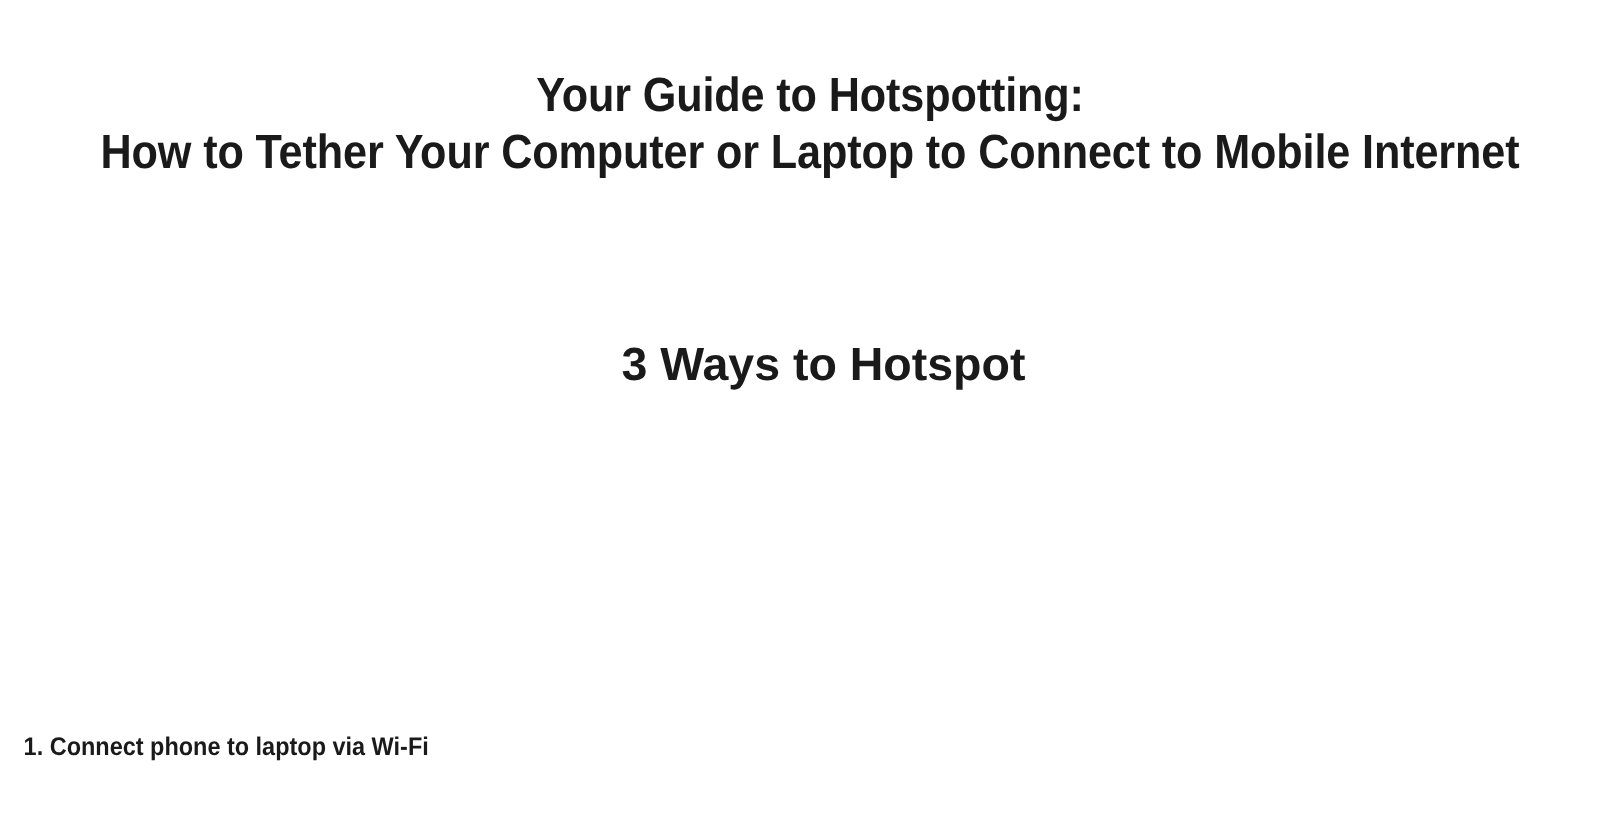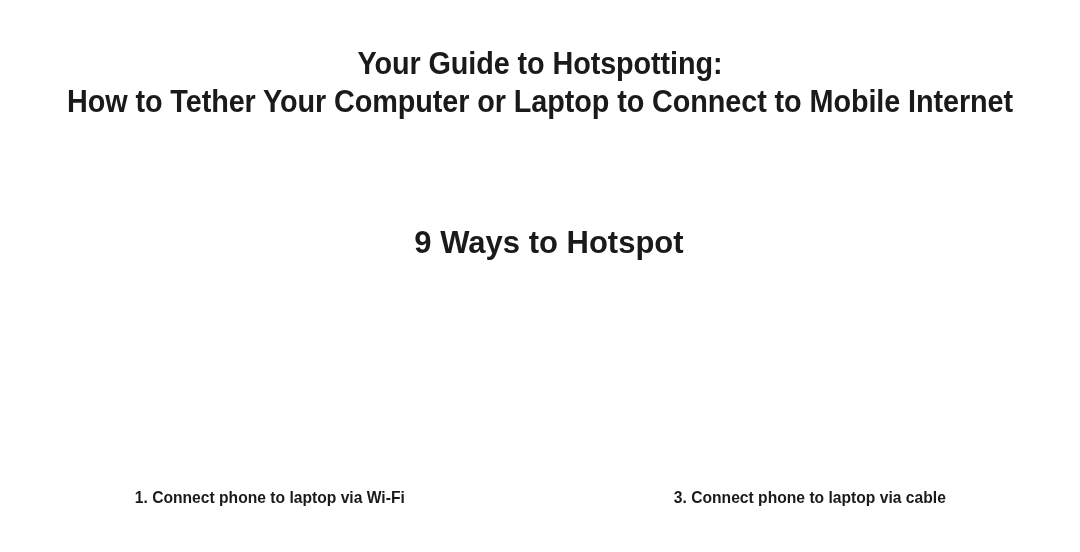--- a/index.html
+++ b/index.html
@@ -82,21 +82,21 @@
     background: transparent;
   }
 
   
   .captions {
     position: absolute;
     top: 487px;
     left: 0;
     width: 1080px;
     display: flex;
-    flex-direction: row;
+    flex-direction: column;
     align-items: flex-start;
   }
   .caption-cell {
     flex: 1 1 0;
     text-align: center;
     padding: 0 4px;
     box-sizing: border-box;
   }
   .caption-text {
     display: inline-block;
@@ -114,31 +114,28 @@
 <body>
 
 <div class="page">
 
   <div class="headline">
     <span class="headline-line">Your Guide to Hotspotting:</span>
     <span class="headline-line">How to Tether Your Computer or Laptop to Connect to Mobile Internet</span>
   </div>
 
   <div class="section-heading">
-    <span class="section-heading-text">9 Ways to Hotspot</span>
+    <span class="section-heading-text">3 Ways to Hotspot</span>
   </div>
 
   <div class="illustration-band">
     <div class="illustration-slot"></div>
     <div class="illustration-slot"></div>
     <div class="illustration-slot"></div>
   </div>
 
   <div class="captions">
     <div class="caption-cell">
       <span class="caption-text">1. Connect phone to laptop via Wi-Fi</span>
     </div>
-    <div class="caption-cell">
-      <span class="caption-text">3. Connect phone to laptop via cable</span>
-    </div>
   </div>
 
 </div>
 
 </body></html>

